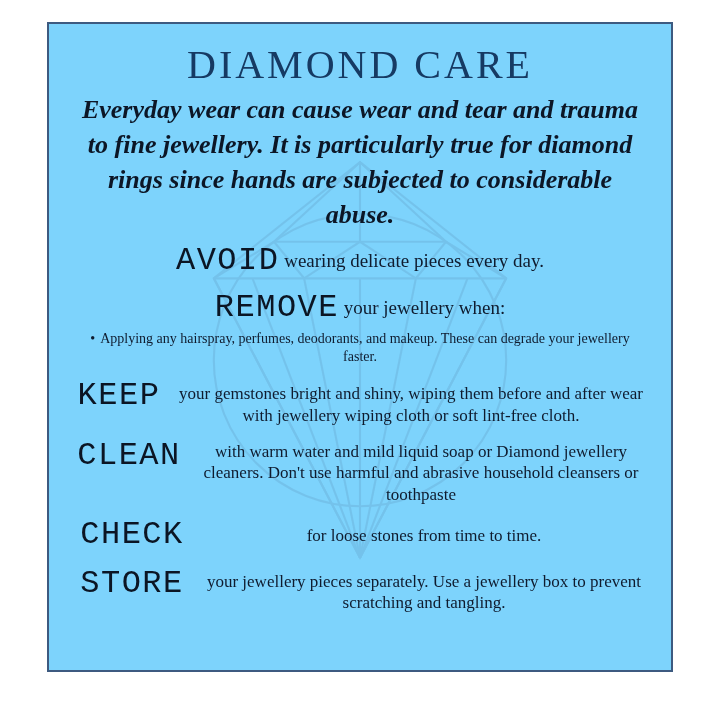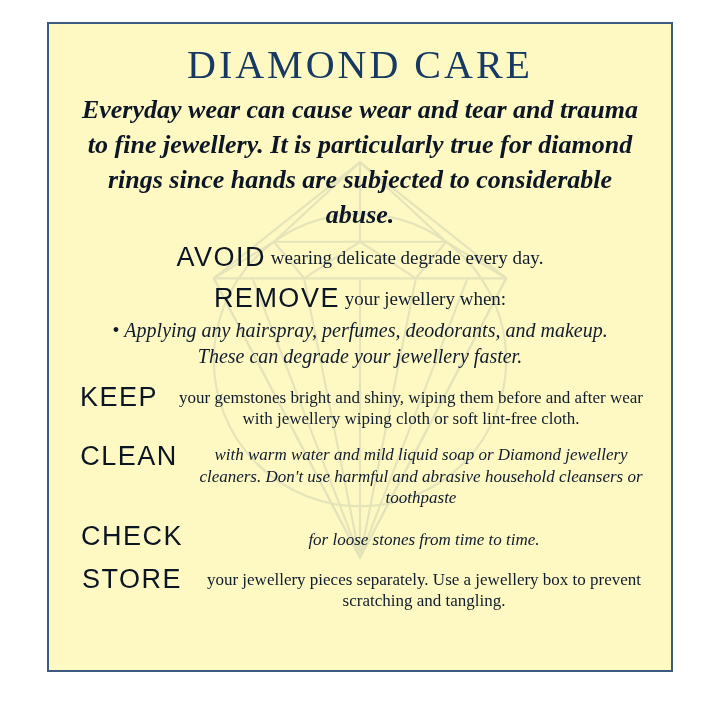--- a/index.html
+++ b/index.html
@@ -15,21 +15,21 @@
   }
 
   .card {
     position: absolute;
     left: 47px;
     top: 22px;
     width: 626px;
     height: 650px;
     border: 2px solid #3d5a80;
     box-sizing: border-box;
-    background: #fef9c3;
+    background: #7dd3fc;
     overflow: hidden;
   }
 
   
   .watermark {
     position: absolute;
     left: 50%;
     top: 52%;
     transform: translate(-50%, -50%);
     width: 430px;
@@ -59,43 +59,42 @@
   .intro {
     font-style: italic;
     font-weight: bold;
     font-size: 26px;
     line-height: 1.35;
     margin: 6px 18px 10px 18px;
     color: #0c1626;
   }
 
   .kw {
-    font-family: Liberation Sans, sans-serif;
+    font-family: Liberation Mono, monospace;
     letter-spacing: 1.5px;
-    font-size: 27px;
+    font-size: 32px;
     color: #0b1524;
     white-space: nowrap;
   }
 
   .line-center {
     margin: 8px 0 2px 0;
     font-size: 19px;
   }
   .line-center .rest {
     font-size: 19px;
     vertical-align: 2px;
   }
 
   .remove-line { margin: 10px 0 4px 0; }
 
   .bullets {
     margin: 4px 24px 6px 24px;
-    font-size: 20px;
+    font-size: 14px;
     line-height: 1.28;
-    font-style: italic;
   }
   .bullet {
     margin-bottom: 7px;
     text-indent: 0;
   }
   .bullet .dot { margin-right: 5px; }
 
   .row {
     display: flex;
     align-items: flex-start;
@@ -106,22 +105,22 @@
     flex: 0 0 auto;
     padding-right: 10px;
     line-height: 1.15;
   }
   .row .body {
     flex: 1 1 auto;
     font-size: 17px;
     line-height: 1.26;
     padding-top: 5px;
   }
-  .row.tight .body { padding-top: 8px; font-style: italic; }
-  .row.mid .body { padding-top: 3px; font-style: italic; }
+  .row.tight .body { padding-top: 8px; }
+  .row.mid .body { padding-top: 3px; }
 
   .w-keep { width: 92px; }
   .w-clean { width: 112px; }
   .w-check { width: 118px; }
   .w-protect { width: 144px; }
   .w-store { width: 118px; }
 </style>
 </head>
 <body>
 
@@ -151,21 +150,21 @@
   </svg>
 
   <div class="content">
 
     <div class="title">DIAMOND CARE</div>
 
     <div class="intro">Everyday wear can cause wear and tear and trauma to fine jewellery. It is particularly true for diamond rings since hands are subjected to considerable abuse.</div>
 
     <div class="line-center">
       <span class="kw">AVOID</span>
-      <span class="rest">wearing delicate degrade every day.</span>
+      <span class="rest">wearing delicate pieces every day.</span>
     </div>
 
     <div class="line-center remove-line">
       <span class="kw">REMOVE</span>
       <span class="rest">your jewellery when:</span>
     </div>
 
     <div class="bullets">
       <div class="bullet">
         <span class="dot">•</span><span>Applying any hairspray, perfumes, deodorants, and makeup. These can degrade your jewellery faster.</span>

